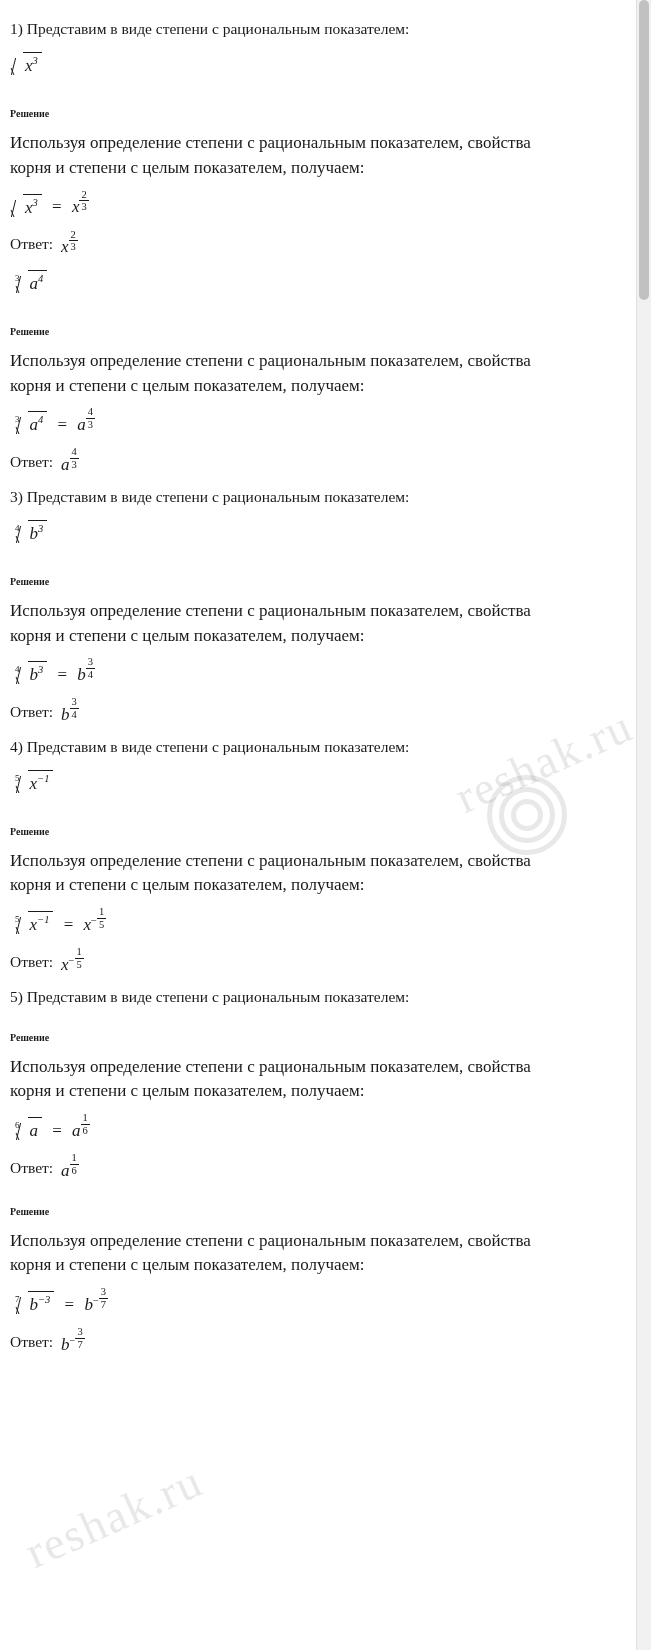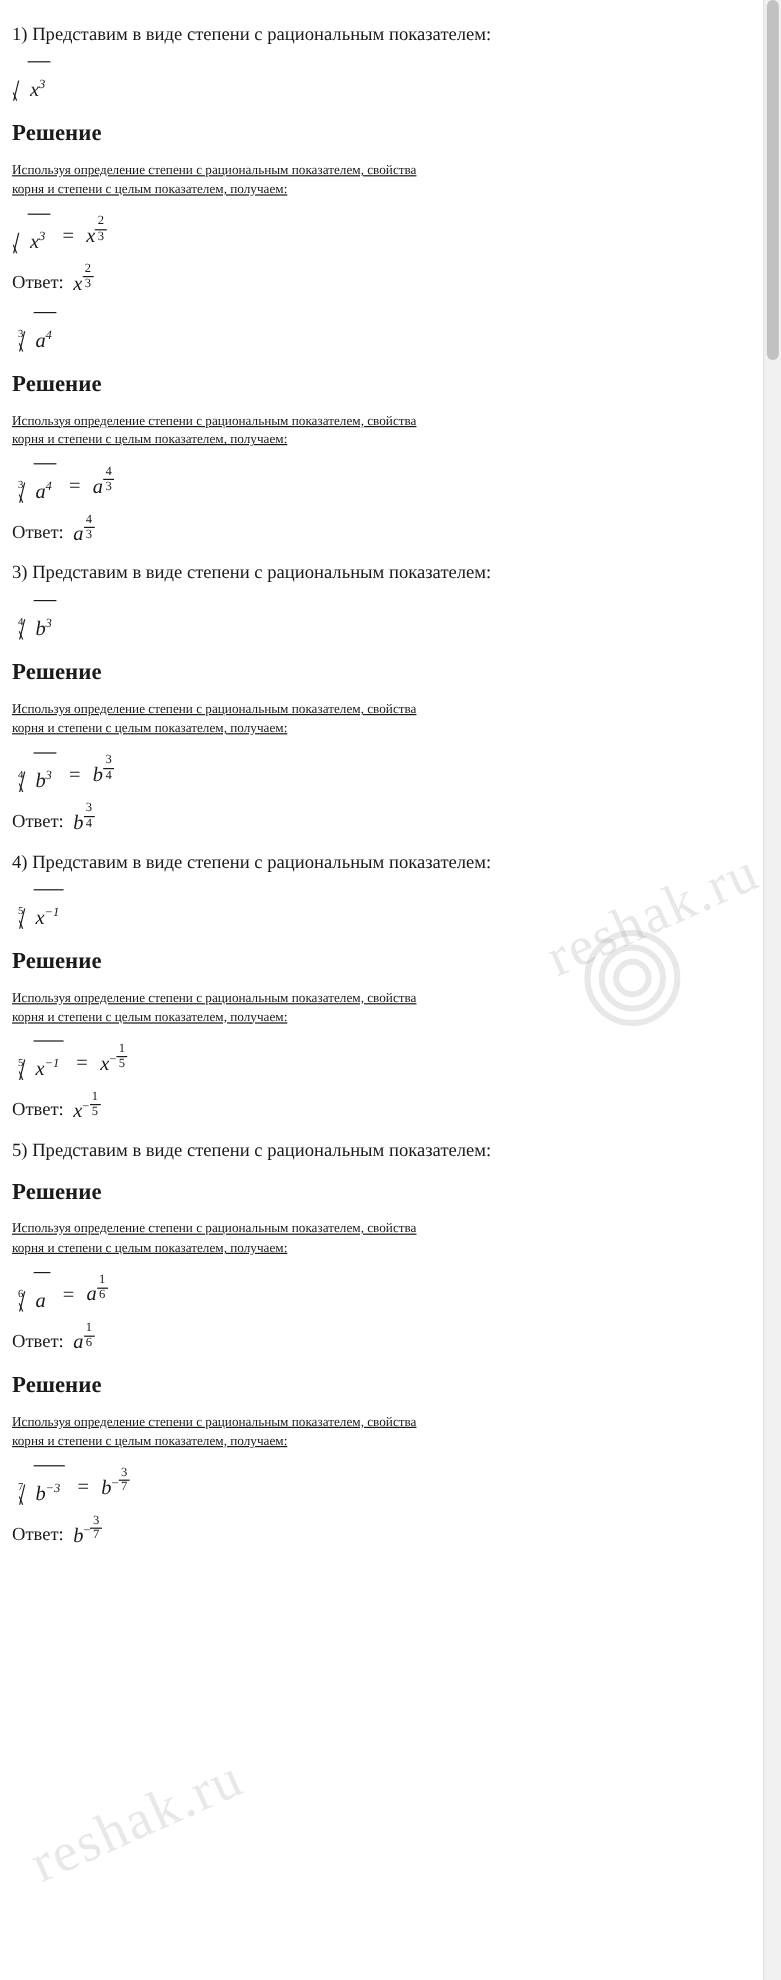--- a/index.html
+++ b/index.html
@@ -48,29 +48,28 @@
     font-size: 15.5px;
     line-height: 1.42;
     white-space: nowrap;
   }
   .prompt {
     margin-top: 10px;
     margin-bottom: 4px;
   }
   .solution-title {
     font-weight: bold;
-    font-size: 19px;
-    margin: 13px 0 12px 0;
+    font-size: 10px;
+    margin: 24px 0 12px 0;
     font-family: Liberation Serif, serif;
   }
   .explain {
-    font-size: 11px;
+    font-size: 17px;
     line-height: 1.45;
     margin-bottom: 6px;
-    text-decoration: underline;
   }
   .explain .l2 {
     display: block;
   }
   .mathblock {
     margin: 14px 0 10px 0;
     min-height: 30px;
   }
   .answer {
     font-size: 15.5px;
@@ -125,21 +124,21 @@
     left: 0px;
     bottom: 1px;
     width: 5px;
     height: 7px;
     border-left: 1.2px solid #1a1a1a;
     transform: skewX(22deg);
   }
   .rad-body {
     display: inline-block;
     border-top: 1.2px solid #1a1a1a;
-    padding: 13px 4px 0 2px;
+    padding: 3px 4px 0 2px;
     margin-left: -1px;
     position: relative;
     top: -3px;
   }
   sup.exp {
     font-size: 10.5px;
     font-style: italic;
     vertical-align: super;
     line-height: 0;
   }

